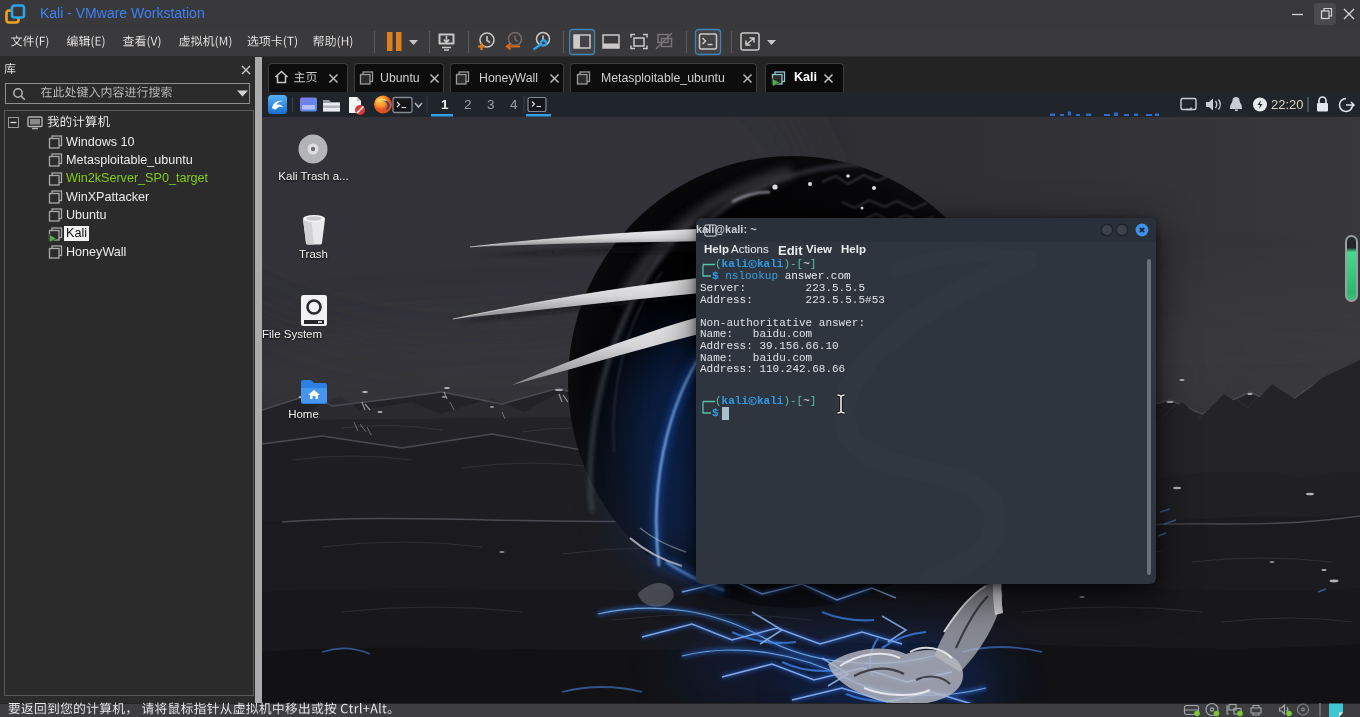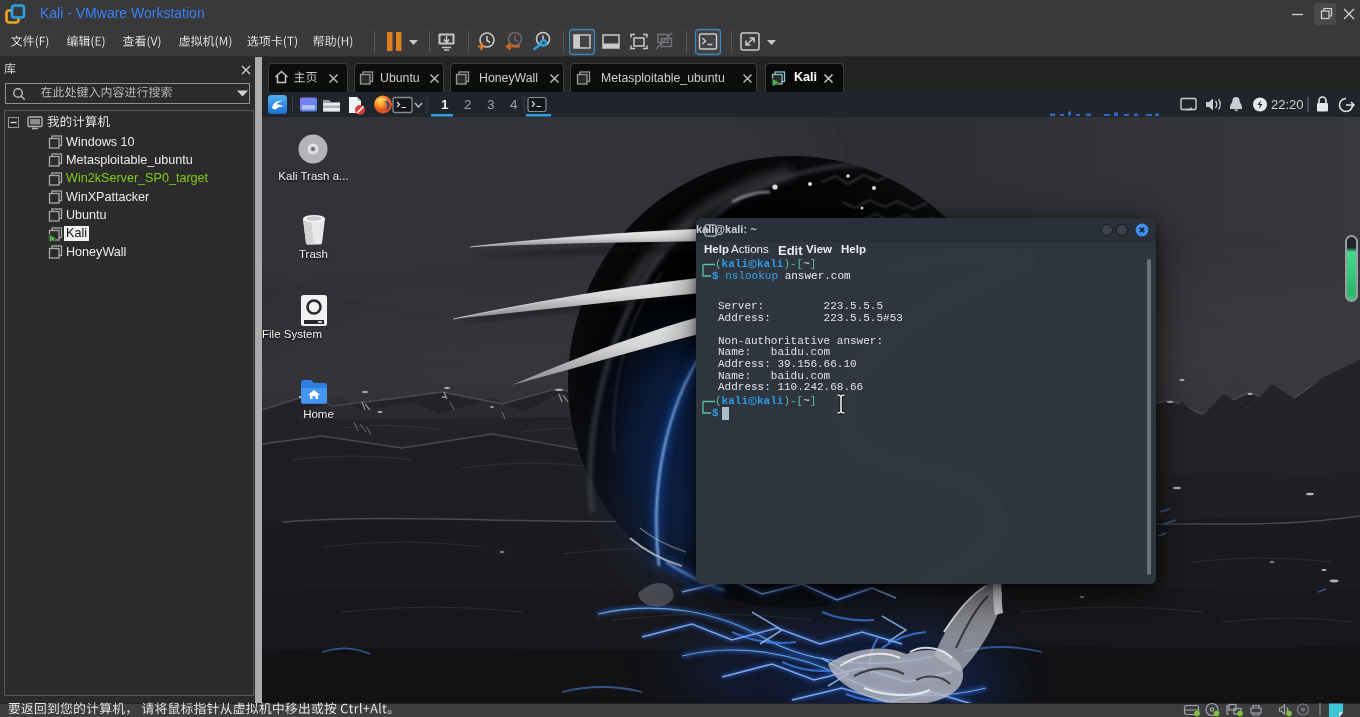--- a/index.html
+++ b/index.html
@@ -501,21 +501,21 @@
 <circle cx="15" cy="13" r="6.5" fill="none" stroke="#2a2a2e" stroke-width="2.6"></circle>
 <rect x="5" y="26" width="20" height="4" fill="#26262a"></rect>
 <rect x="19" y="27.2" width="4" height="1.6" fill="#e8e8ea"></rect>
 </svg>
 <div class="abs" style="left:262px;top:328px;width:103px;color:#f2f2f2;font-size:11.5px;text-shadow:0 1px 2px #000">File System</div>
 <svg class="abs" style="left:299px;top:378px" width="30" height="28" viewBox="0 0 30 28">
 <path d="M2 4 a2 2 0 0 1 2,-2 h8 l3 3 h11 a2 2 0 0 1 2 2 v17 a2 2 0 0 1 -2 2 h-22 a2 2 0 0 1 -2,-2 Z" fill="#2d7fe0"></path>
 <path d="M2 10 h26 v13 a2 2 0 0 1 -2 2 h-22 a2 2 0 0 1 -2,-2 Z" fill="#4695ef"></path>
 <path d="M15 12 l6 5 h-2 v4 h-8 v-4 h-2 z M13.5 21 h3 v-3 h-3 z" fill="#fff"></path>
 </svg>
-<div class="abs" style="left:267px;top:408px;width:103px;text-align:center;color:#f2f2f2;font-size:11.5px;text-shadow:0 1px 2px #000">Home</div>
+<div class="abs" style="left:252px;top:408px;width:103px;text-align:center;color:#f2f2f2;font-size:11.5px;text-shadow:0 1px 2px #000">Home</div>
 <div class="abs" style="left:696px;top:218px;width:460px;height:366px;background:#2f353e;border-radius:6px;
 box-shadow:0 12px 40px rgba(0,0,0,0.65), 0 2px 10px rgba(0,0,0,0.5)"></div>
 <svg class="abs" style="left:696px;top:218px" width="460" height="366" viewBox="0 0 460 366">
 <defs>
         <clipPath id="tc">
           <rect width="460" height="366" rx="7"></rect>
         </clipPath>
       </defs>
 <g clip-path="url(#tc)" opacity="0.18">
 <path d="M330,42 C240,80 125,150 152,215 C172,262 288,244 299,294 C307,334 262,350 235,362" stroke="#3c434d" stroke-width="22" fill="none" stroke-linecap="round"></path>
@@ -541,21 +541,21 @@
 <div class="abs" style="left:841px;top:243px;color:#e9edf0;font-size:11.5px;font-weight:bold">Help</div>
 <svg class="abs" style="left:701px;top:260px" width="22" height="26" viewBox="0 0 22 26">
 <path d="M2 4.5 h12 M2 4.5 V16 h8" stroke="#55c3a8" stroke-width="1.3" fill="none"></path>
     </svg>
     <div class="abs" style="left:715px;top:259px;font-family:Liberation Mono,monospace;font-size:11px;line-height:11.6px"><span style="color:#55c3a8">(</span><span style="color:#2d9ce8;font-weight:bold">kali</span><span style="display:inline-block;width:9px;position:relative"><svg width="9" height="10" viewBox="0 0 9 10" style="position:absolute;left:0;top:-8px">
           <circle cx="4.5" cy="5" r="3.8" fill="none" stroke="#2d9ce8" stroke-width="1"></circle>
           <path d="M3.2 3v4M3.2 5l2.6-2M3.6 5.4l2.4 2" stroke="#2d9ce8" stroke-width="0.9" fill="none"></path>
         </svg></span><span style="color:#2d9ce8;font-weight:bold">kali</span><span style="color:#55c3a8">)-[</span><span style="color:#e8eaec">~</span><span style="color:#55c3a8">]</span></div>
 <div class="abs" style="left:712px;top:271px;font-family:Liberation Mono,monospace;font-size:11px;line-height:11.6px"><span style="color:#2d9ce8;font-weight:bold">$</span>
 <span style="color:#3aa3e0">nslookup</span> <span style="color:#e8eaec">answer.com</span></div>
-<pre class="abs" style="left:700px;top:283px;margin:18px;font-family:Liberation Mono,monospace;font-size:11px;line-height:11.6px;color:#dfe2e5">Server:         223.5.5.5
+<pre class="abs" style="left:700px;top:283px;margin:0;font-family:Liberation Mono,monospace;font-size:11px;line-height:11.6px;color:#dfe2e5">Server:         223.5.5.5
 Address:        223.5.5.5#53
 
 Non-authoritative answer:
 Name:   baidu.com
 Address: 39.156.66.10
 Name:   baidu.com
 Address: 110.242.68.66</pre>
 <svg class="abs" style="left:701px;top:397px" width="22" height="26" viewBox="0 0 22 26">
 <path d="M2 4.5 h12 M2 4.5 V16 h8" stroke="#55c3a8" stroke-width="1.3" fill="none"></path>
     </svg>

